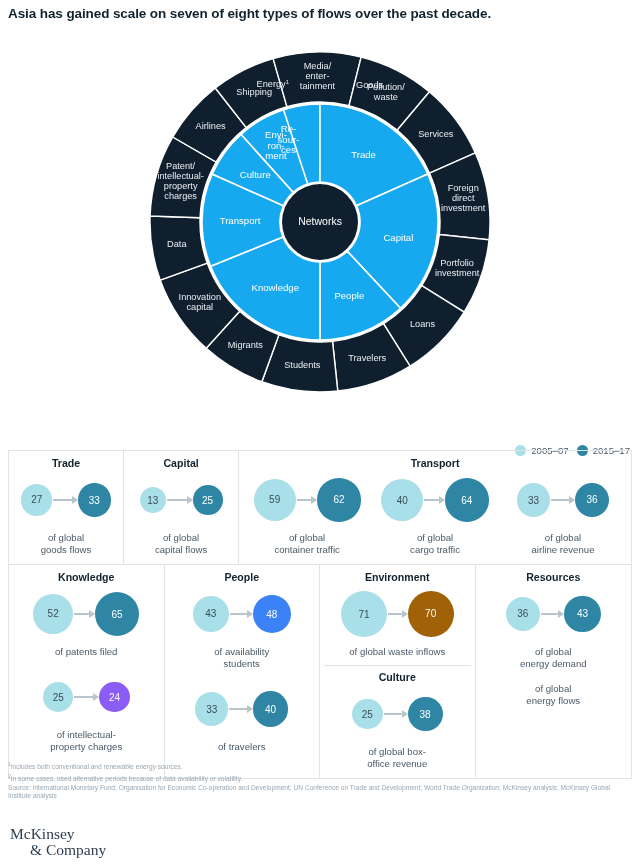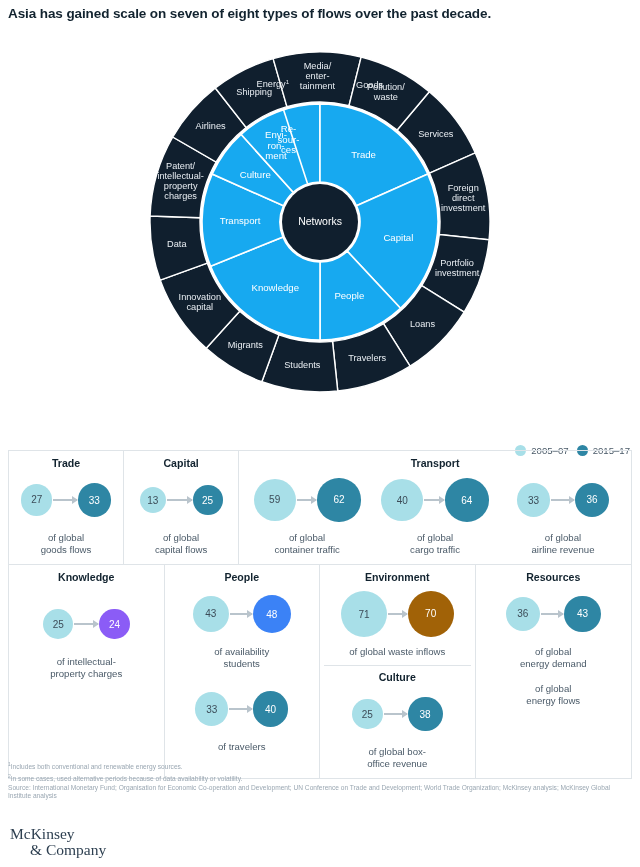--- a/index.html
+++ b/index.html
@@ -242,20 +242,28 @@
 airline revenue</div>
           </div>
         </div>
       </div>
     </div>
   <div class="band last" id="band2">
       <div class="cell" style="width: 25%;">
         <div class="stacked">
           <div class="sub-block">
             <div class="cell-title">Knowledge</div>
+            <div class="stat">
+              <div class="bubbles">
+                <div class="bub" style="width: 39.68px; height: 39.68px; background: rgb(168, 223, 232);">52</div>
+                <div class="arrow" style="width: 20.0367px;"></div>
+                <div class="bub dark" style="width: 44.1px; height: 44.1px; background: rgb(46, 134, 164);">65</div>
+              </div>
+              <div class="stat-cap">of patents filed</div>
+            </div>
           </div>
           <div class="sub-block">
             <div style="height: 10px;"></div>
             <div class="stat">
               <div class="bubbles">
                 <div class="bub" style="width: 30.5px; height: 30.5px; background: rgb(168, 223, 232);">25</div>
                 <div class="arrow" style="width: 23.89px;"></div>
                 <div class="bub dark" style="width: 30.16px; height: 30.16px; background: #8b5cf6;">24</div>
               </div>
               <div class="stat-cap">of intellectual-

